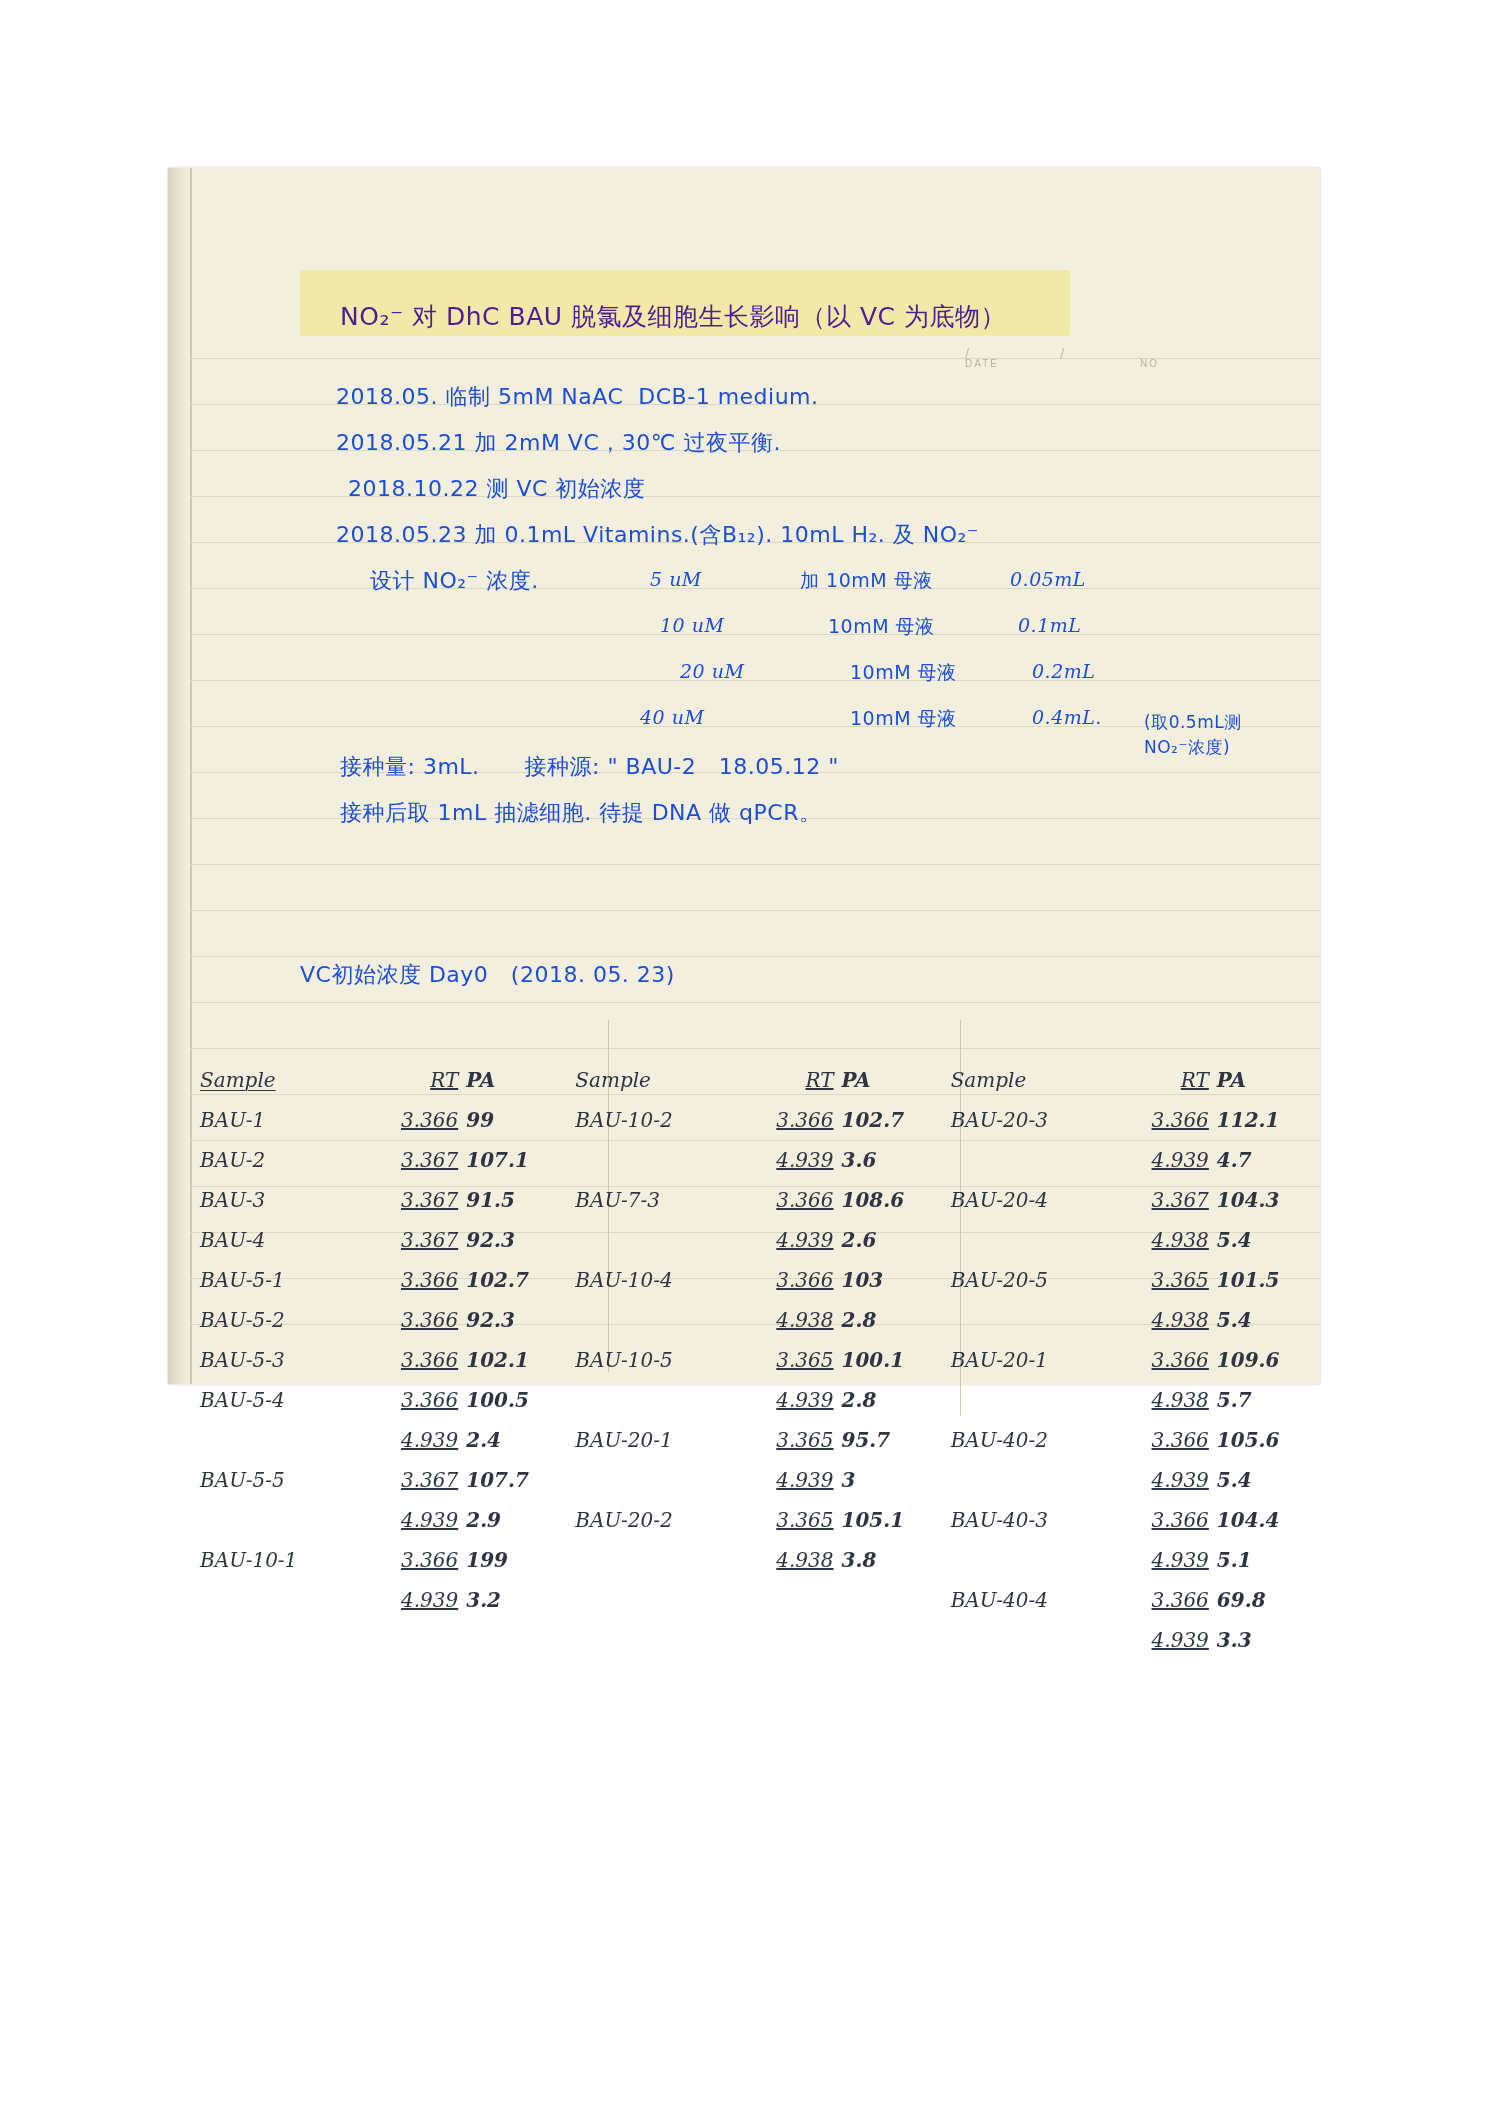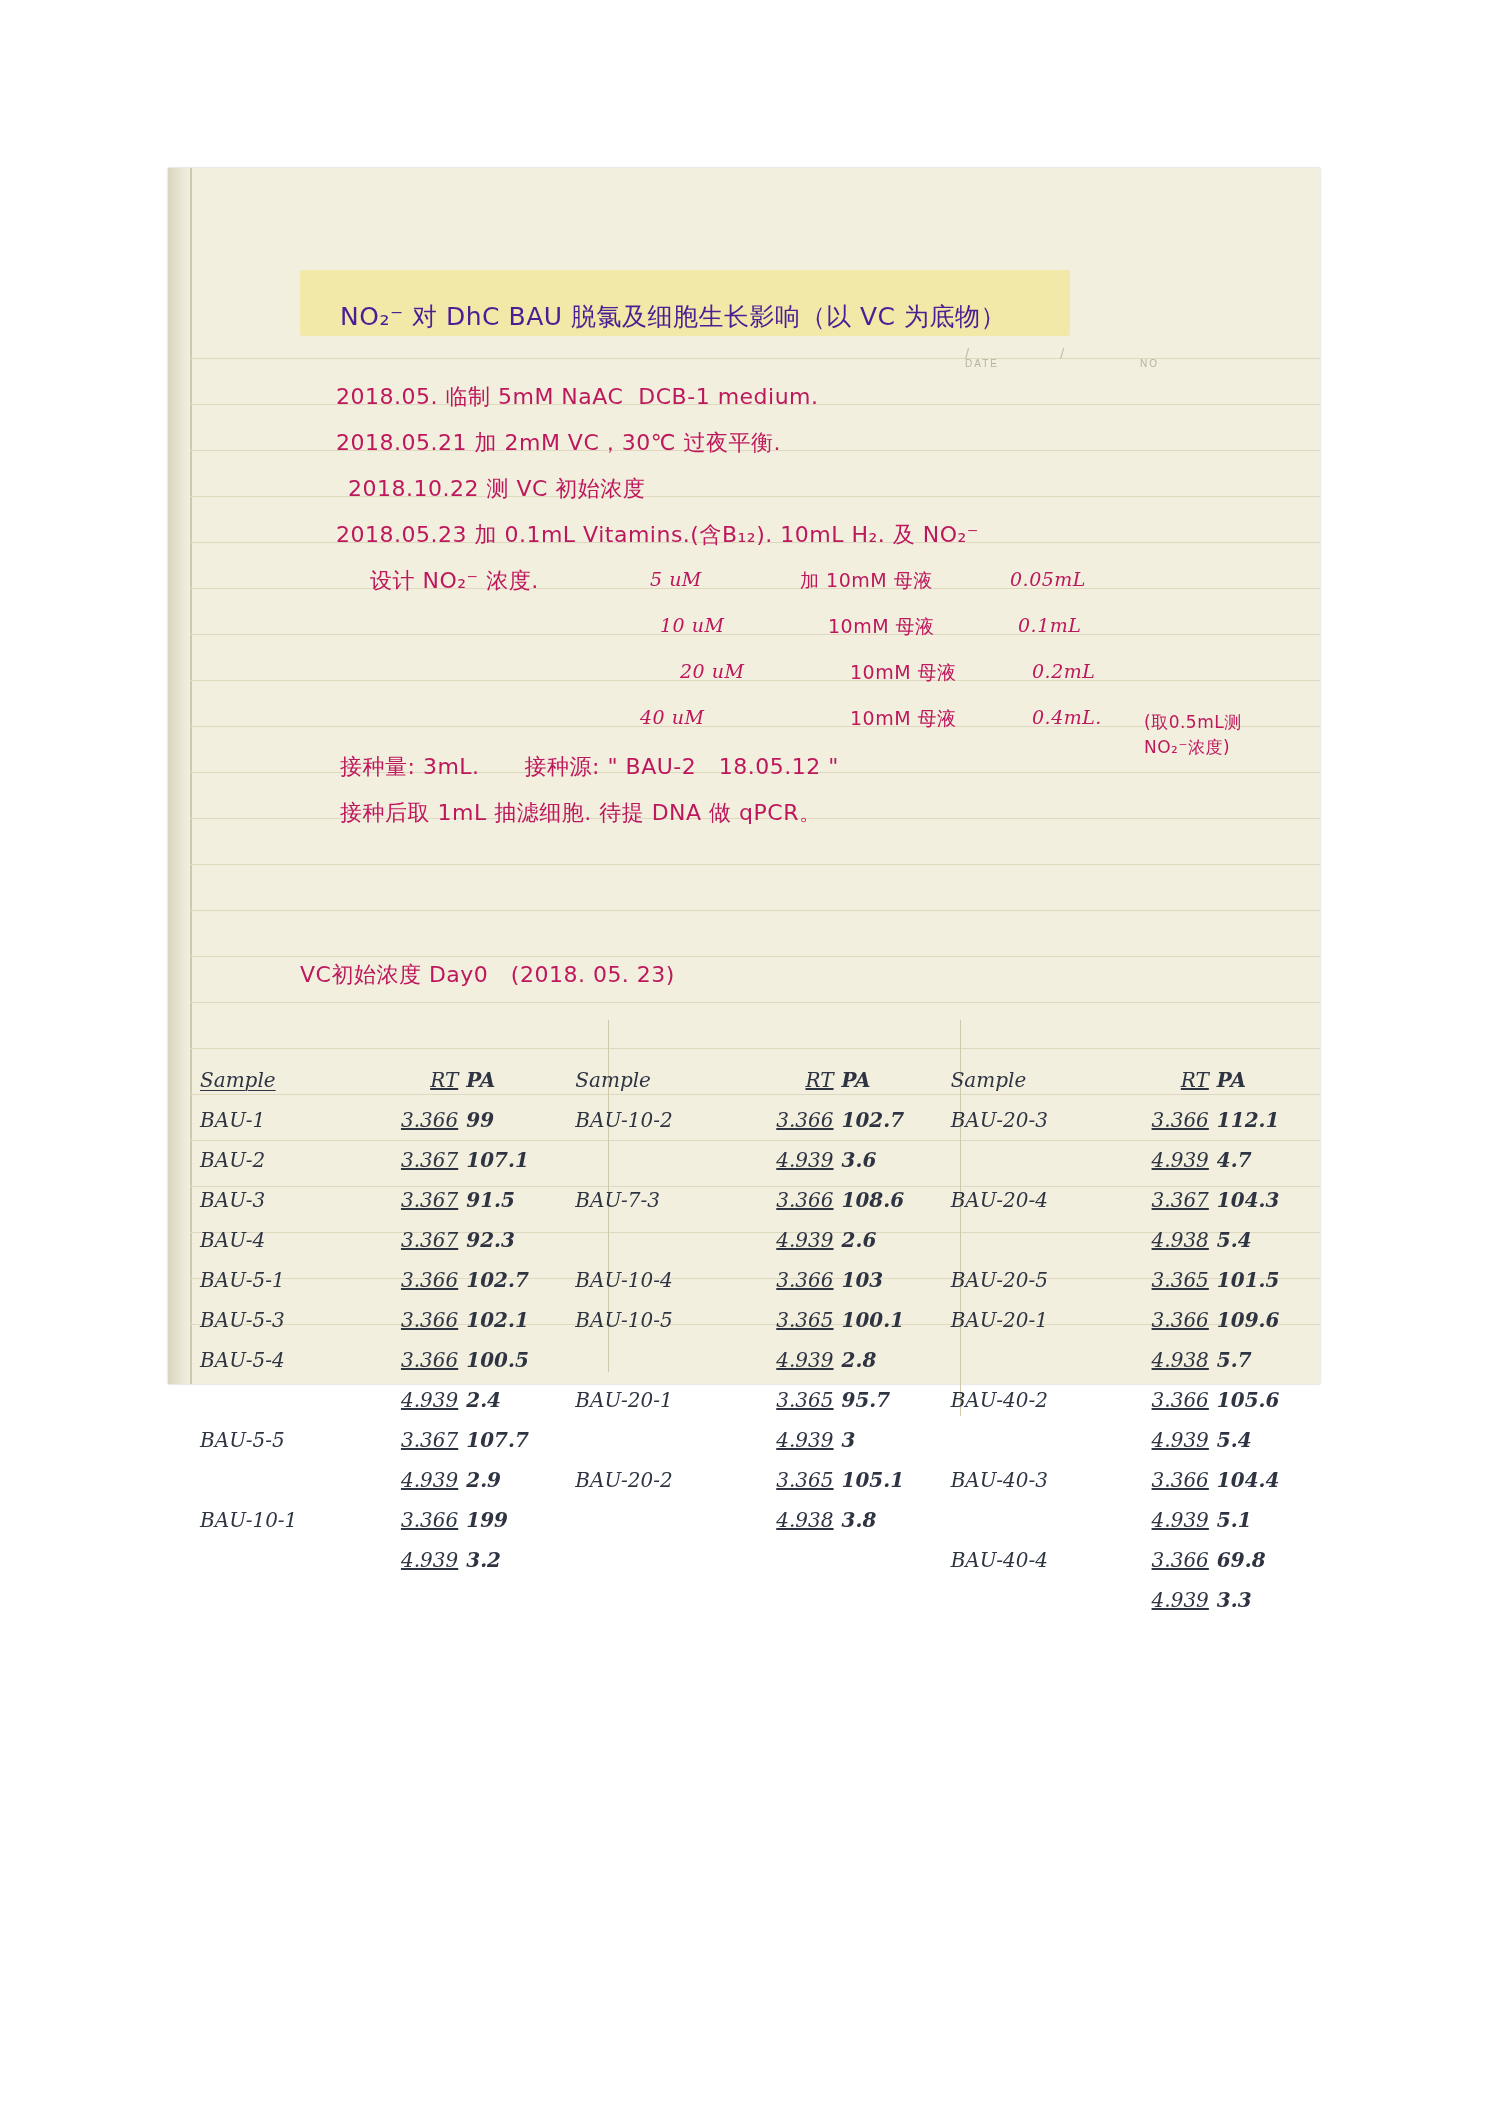--- a/index.html
+++ b/index.html
@@ -58,21 +58,21 @@
     width: 770px; height: 66px;
     background: rgba(242, 226, 120, 0.55);
     filter: blur(0.4px);
     border-radius: 3px;
   }
 
   
   .hw {
     position: absolute;
     font-family: "DejaVu Serif", serif;
-    color: #be185d;
+    color: #1d4ed8;
     white-space: pre;
     font-style: italic;
     letter-spacing: 0.5px;
   }
   .hw.cjk {
     font-family: "DejaVu Sans", sans-serif;
     font-style: normal;
   }
   .title {
     font-size: 25px;
@@ -275,20 +275,31 @@
           <td class="c-rt"><span>3.366</span></td>
           <td class="c-pa"><span>102.7</span></td>
           <td class="c-sample"><span>BAU-10-4</span></td>
           <td class="c-rt"><span>3.366</span></td>
           <td class="c-pa"><span>103</span></td>
           <td class="c-sample"><span>BAU-20-5</span></td>
           <td class="c-rt"><span>3.365</span></td>
           <td class="c-pa"><span>101.5</span></td>
         </tr>
         <tr>
+          <td class="c-sample"><span>BAU-5-2</span></td>
+          <td class="c-rt"><span>3.366</span></td>
+          <td class="c-pa"><span>92.3</span></td>
+          <td class="c-sample"><span></span></td>
+          <td class="c-rt"><span>4.938</span></td>
+          <td class="c-pa"><span>2.8</span></td>
+          <td class="c-sample"><span></span></td>
+          <td class="c-rt"><span>4.938</span></td>
+          <td class="c-pa"><span>5.4</span></td>
+        </tr>
+        <tr>
           <td class="c-sample"><span>BAU-5-3</span></td>
           <td class="c-rt"><span>3.366</span></td>
           <td class="c-pa"><span>102.1</span></td>
           <td class="c-sample"><span>BAU-10-5</span></td>
           <td class="c-rt"><span>3.365</span></td>
           <td class="c-pa"><span>100.1</span></td>
           <td class="c-sample"><span>BAU-20-1</span></td>
           <td class="c-rt"><span>3.366</span></td>
           <td class="c-pa"><span>109.6</span></td>
         </tr>

